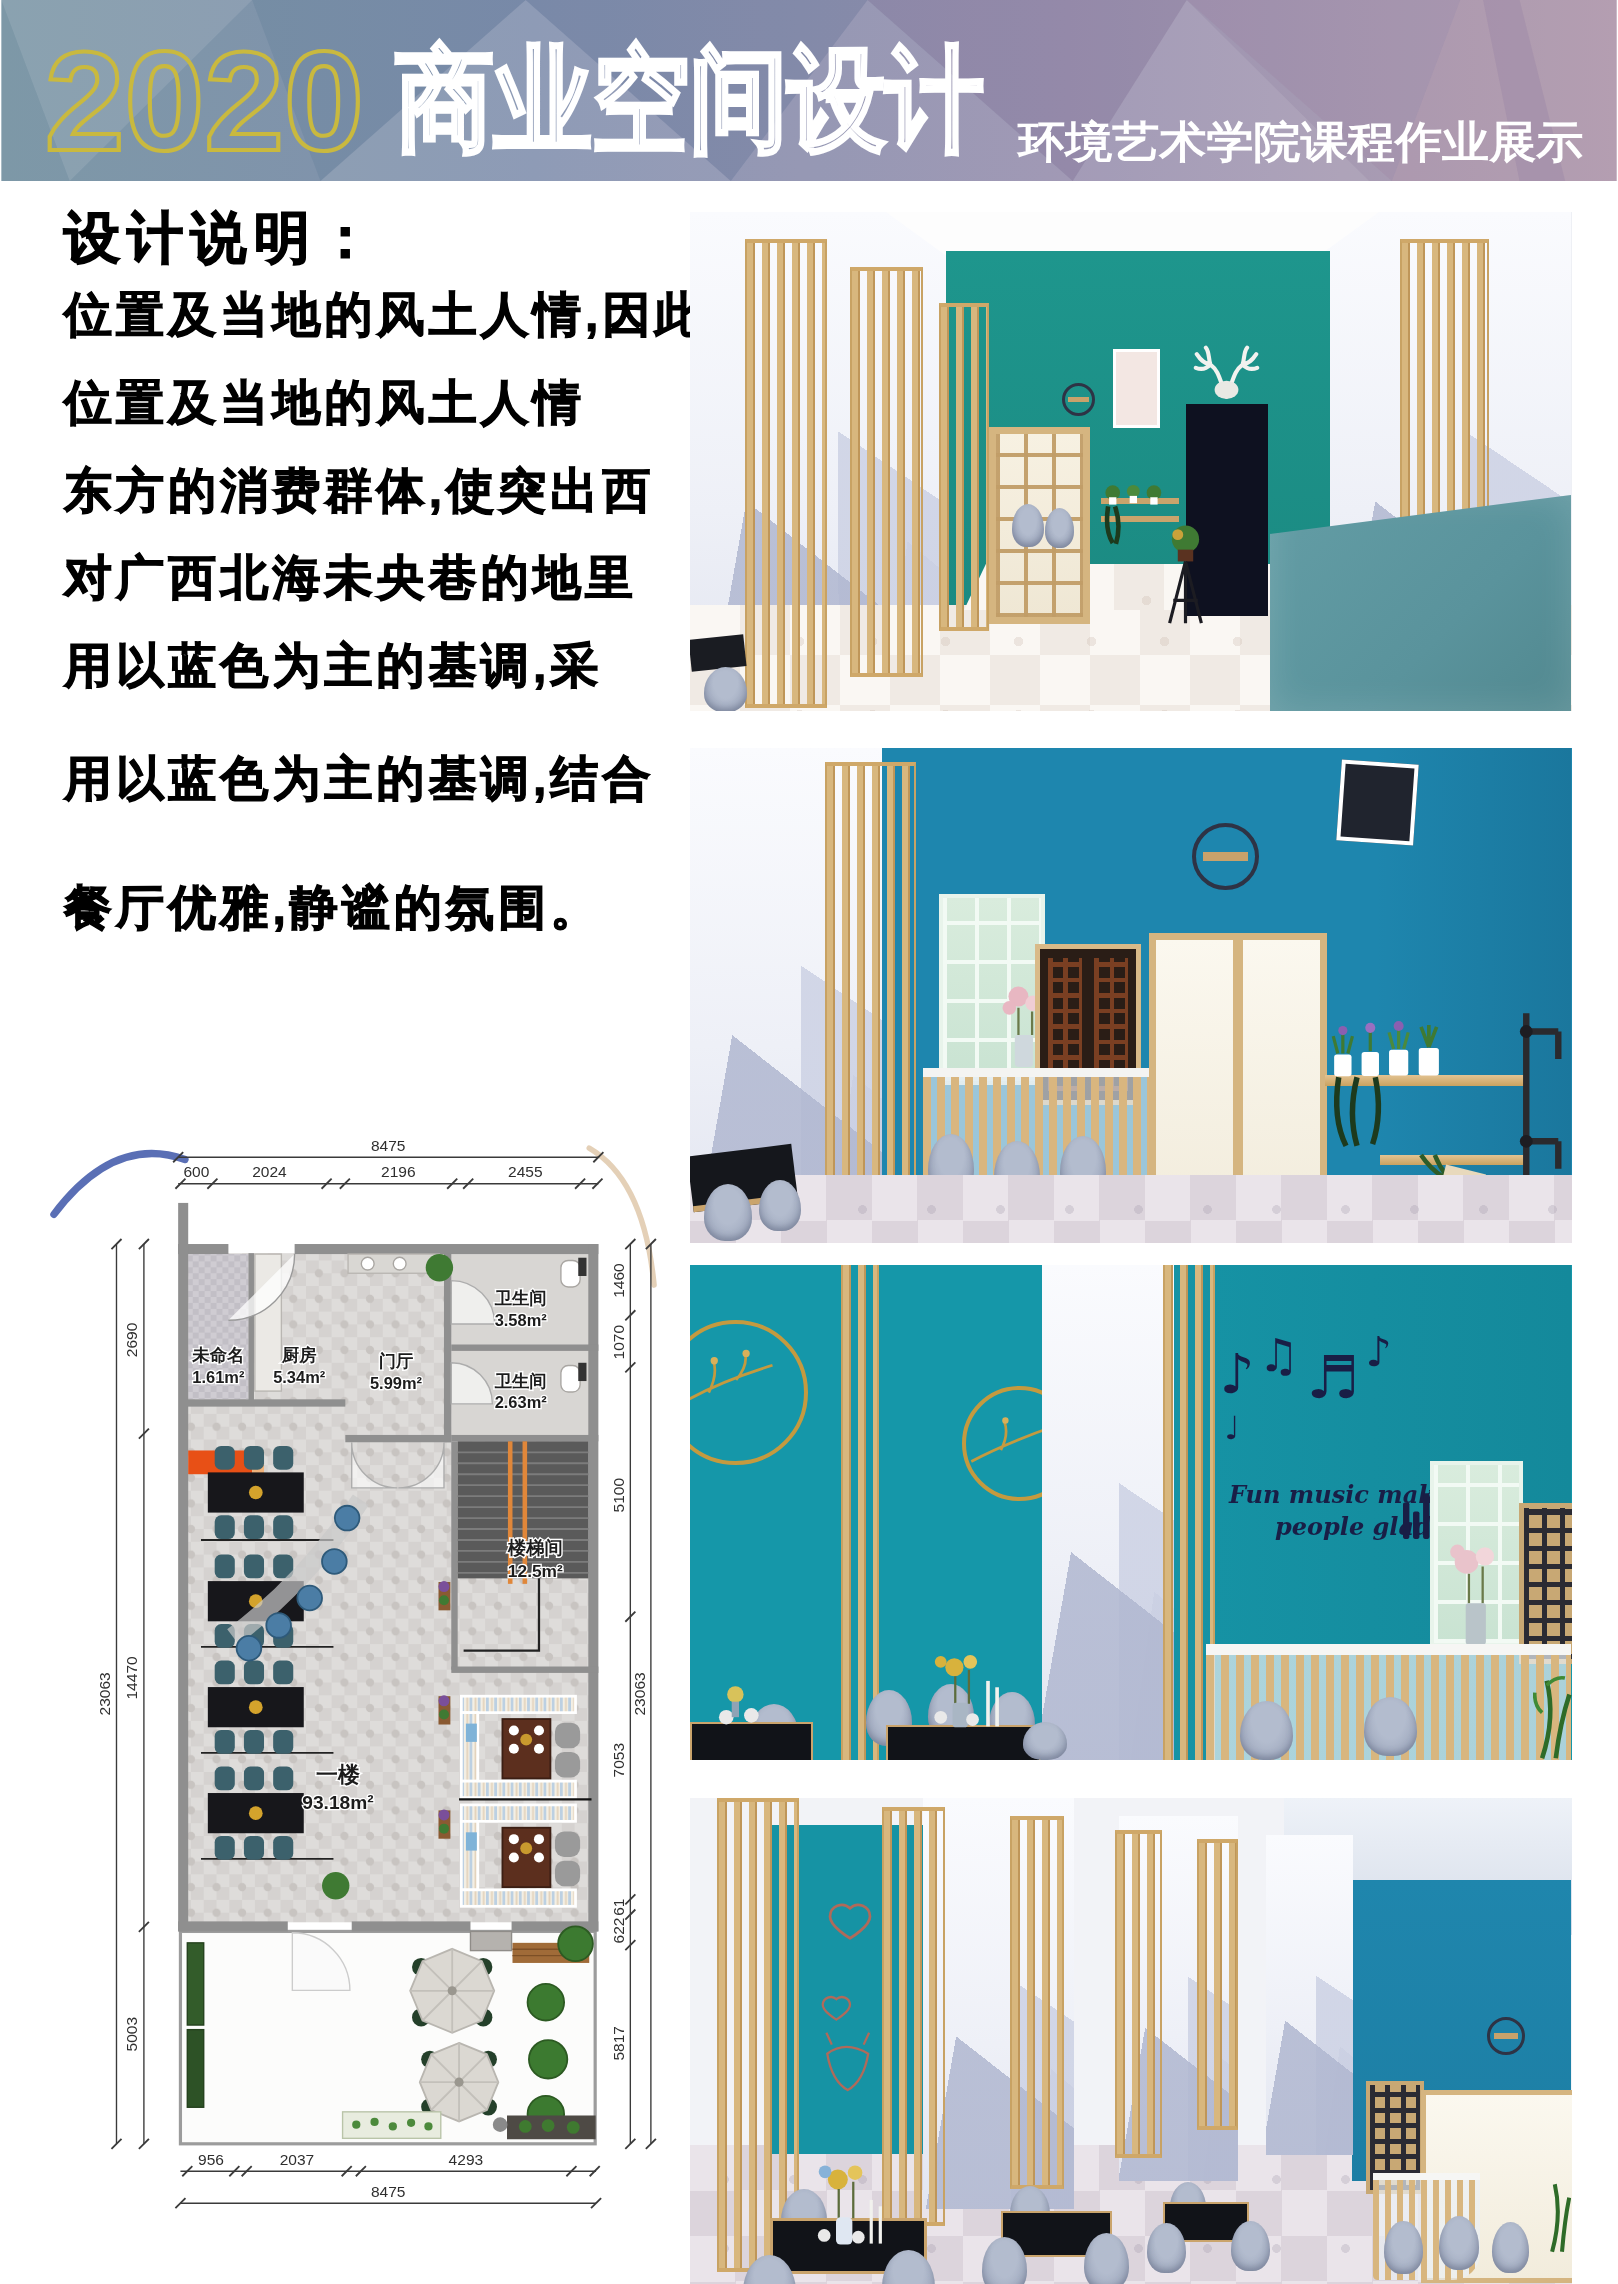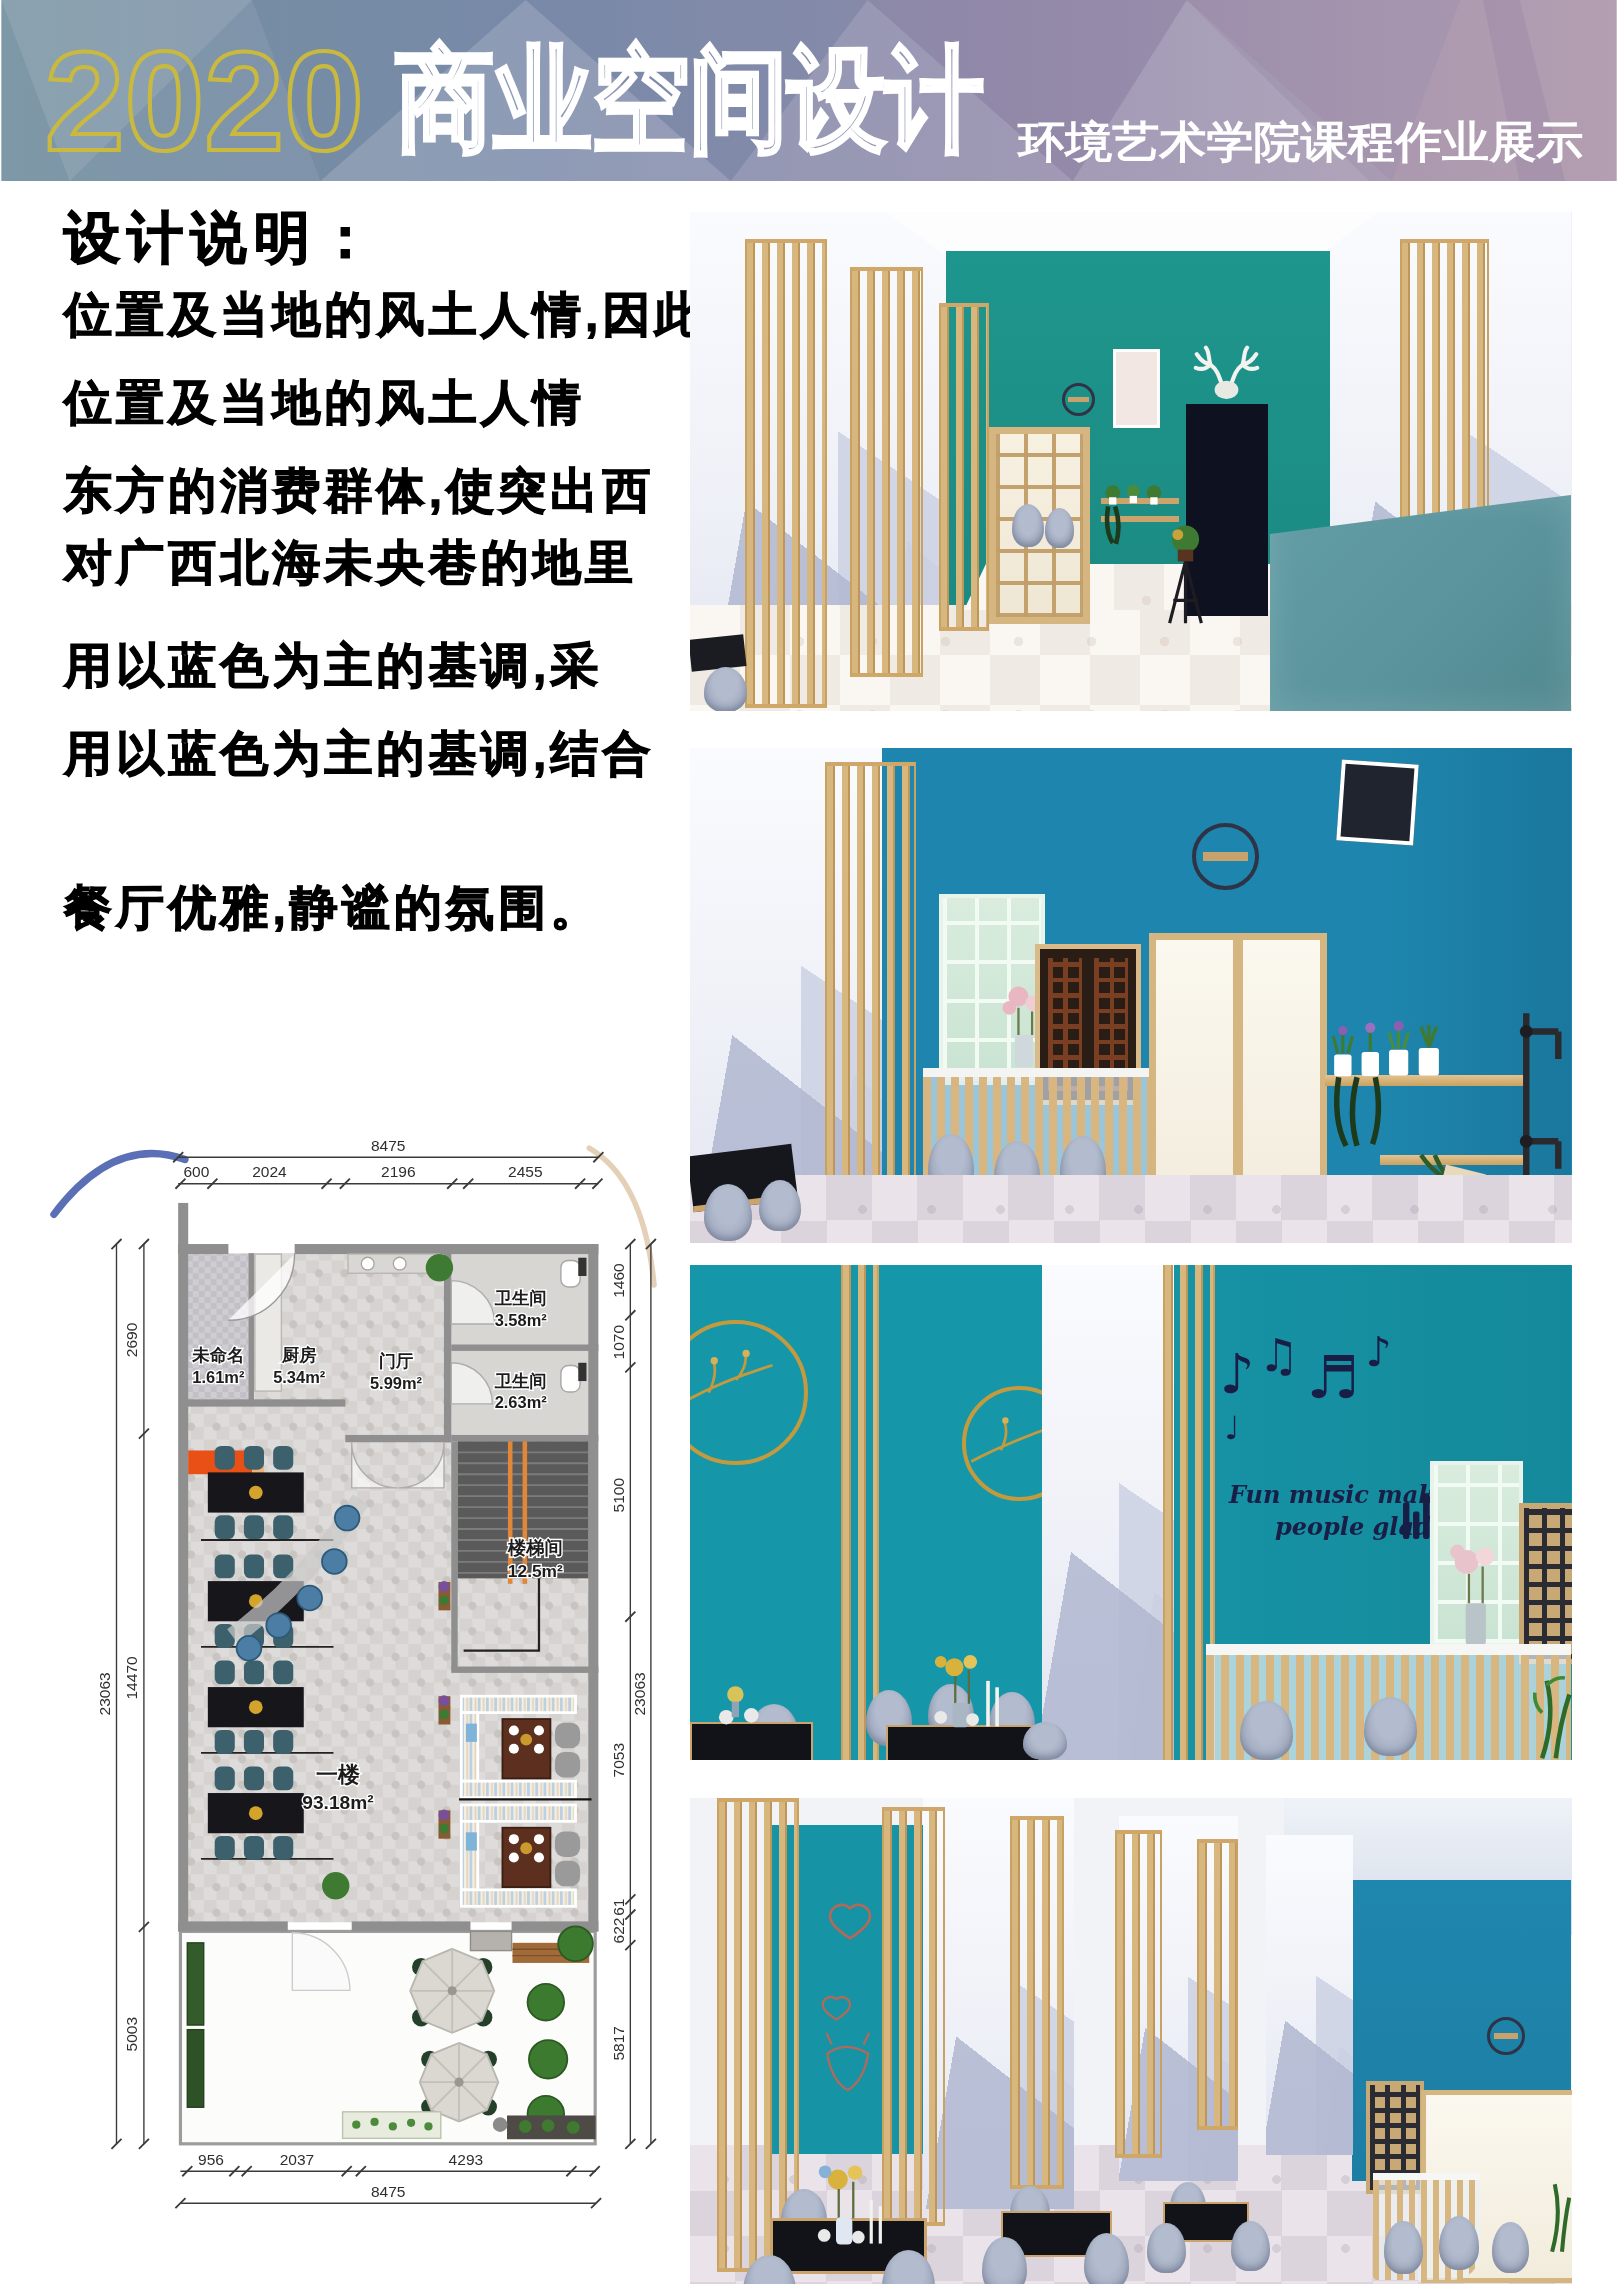--- a/index.html
+++ b/index.html
@@ -79,23 +79,23 @@
       <text x="95" y="330" font-size="310" font-weight="bold" textLength="700" lengthAdjust="spacingAndGlyphs" fill="none" stroke="#c9b93f" stroke-width="9">2020</text>
       <text x="865" y="305" font-size="250" font-weight="bold" textLength="1290" lengthAdjust="spacingAndGlyphs" fill="none" stroke="#ffffff" stroke-width="8">商业空间设计</text>
       <text x="2230" y="345" font-size="96" font-weight="bold" textLength="1240" lengthAdjust="spacingAndGlyphs" fill="#ffffff">环境艺术学院课程作业展示</text>
     </svg>
   </div>
 
   <div class="abs desc-head">设计说明：</div>
   <div class="abs desc-line" style="top:283px">位置及当地的风土人情,因此</div>
   <div class="abs desc-line" style="top:371px">位置及当地的风土人情</div>
   <div class="abs desc-line" style="top:459px">东方的消费群体,使突出西</div>
-  <div class="abs desc-line" style="top:531px">对广西北海未央巷的地里</div>
+  <div class="abs desc-line" style="top:546px">对广西北海未央巷的地里</div>
   <div class="abs desc-line" style="top:634px">用以蓝色为主的基调,采</div>
-  <div class="abs desc-line" style="top:722px">用以蓝色为主的基调,结合</div>
+  <div class="abs desc-line" style="top:747px">用以蓝色为主的基调,结合</div>
   <div class="abs desc-line" style="top:876px">餐厅优雅,静谧的氛围。</div>
 
   <div class="abs" style="left:50px;top:1107px;width:608px;height:1151px;">
   <svg width="608" height="1151" viewBox="0 0 1330 2520">
     <defs>
       <pattern id="tile" width="56" height="56" patternUnits="userSpaceOnUse">
         <rect width="56" height="56" fill="#dedcda"></rect>
         <rect width="28" height="28" fill="#d5d2d0"></rect>
             <rect x="28" y="28" width="28" height="28" fill="#d5d2d0"></rect>
         <circle cx="28" cy="28" r="9" fill="#c8c4c1"></circle>

